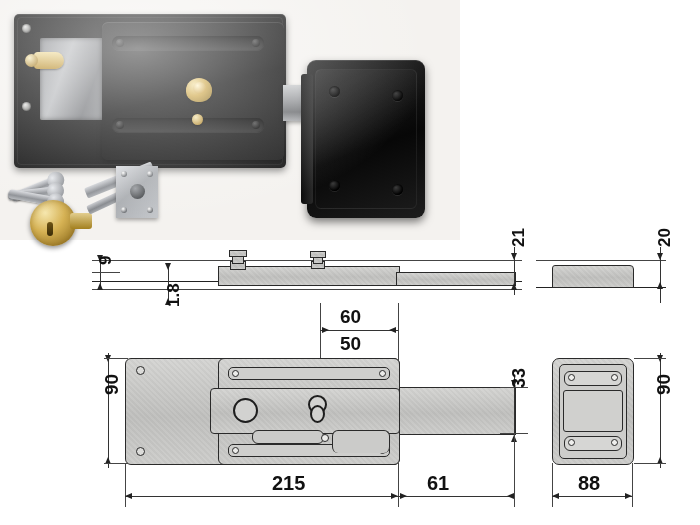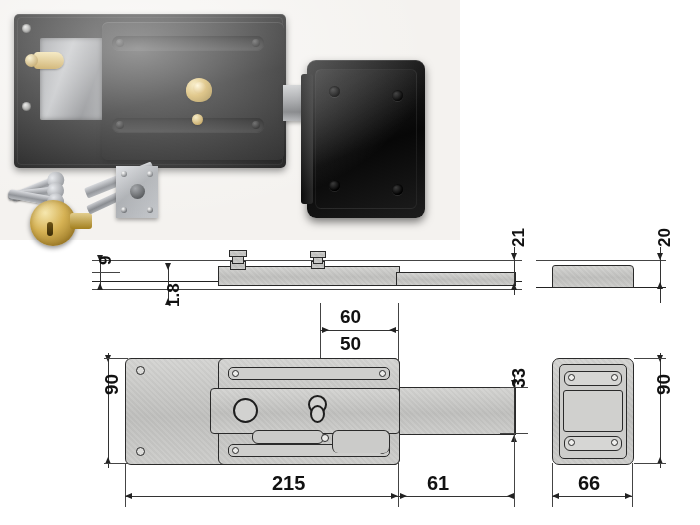--- a/index.html
+++ b/index.html
@@ -355,16 +355,16 @@
     <div class="ln h dim" style="left:398px;top:271px;width:116px;"></div>
     <div class="arrow right" style="left:400px;top:267.5px;"></div>
     <div class="arrow left" style="left:507px;top:267.5px;"></div>
     <div class="lbl" style="left:427px;top:247px;font-size:20px;">61</div>
 
     <div class="ln v thin" style="left:552px;top:238px;height:44px;"></div>
     <div class="ln v thin" style="left:632px;top:238px;height:44px;"></div>
     <div class="ln h dim" style="left:552px;top:271px;width:80px;"></div>
     <div class="arrow left" style="left:552px;top:267.5px;"></div>
     <div class="arrow right" style="left:625px;top:267.5px;"></div>
-    <div class="lbl" style="left:578px;top:247px;font-size:20px;">66</div>
+    <div class="lbl" style="left:578px;top:247px;font-size:20px;">88</div>
 
   </div>
 </div>
 
 </body></html>

